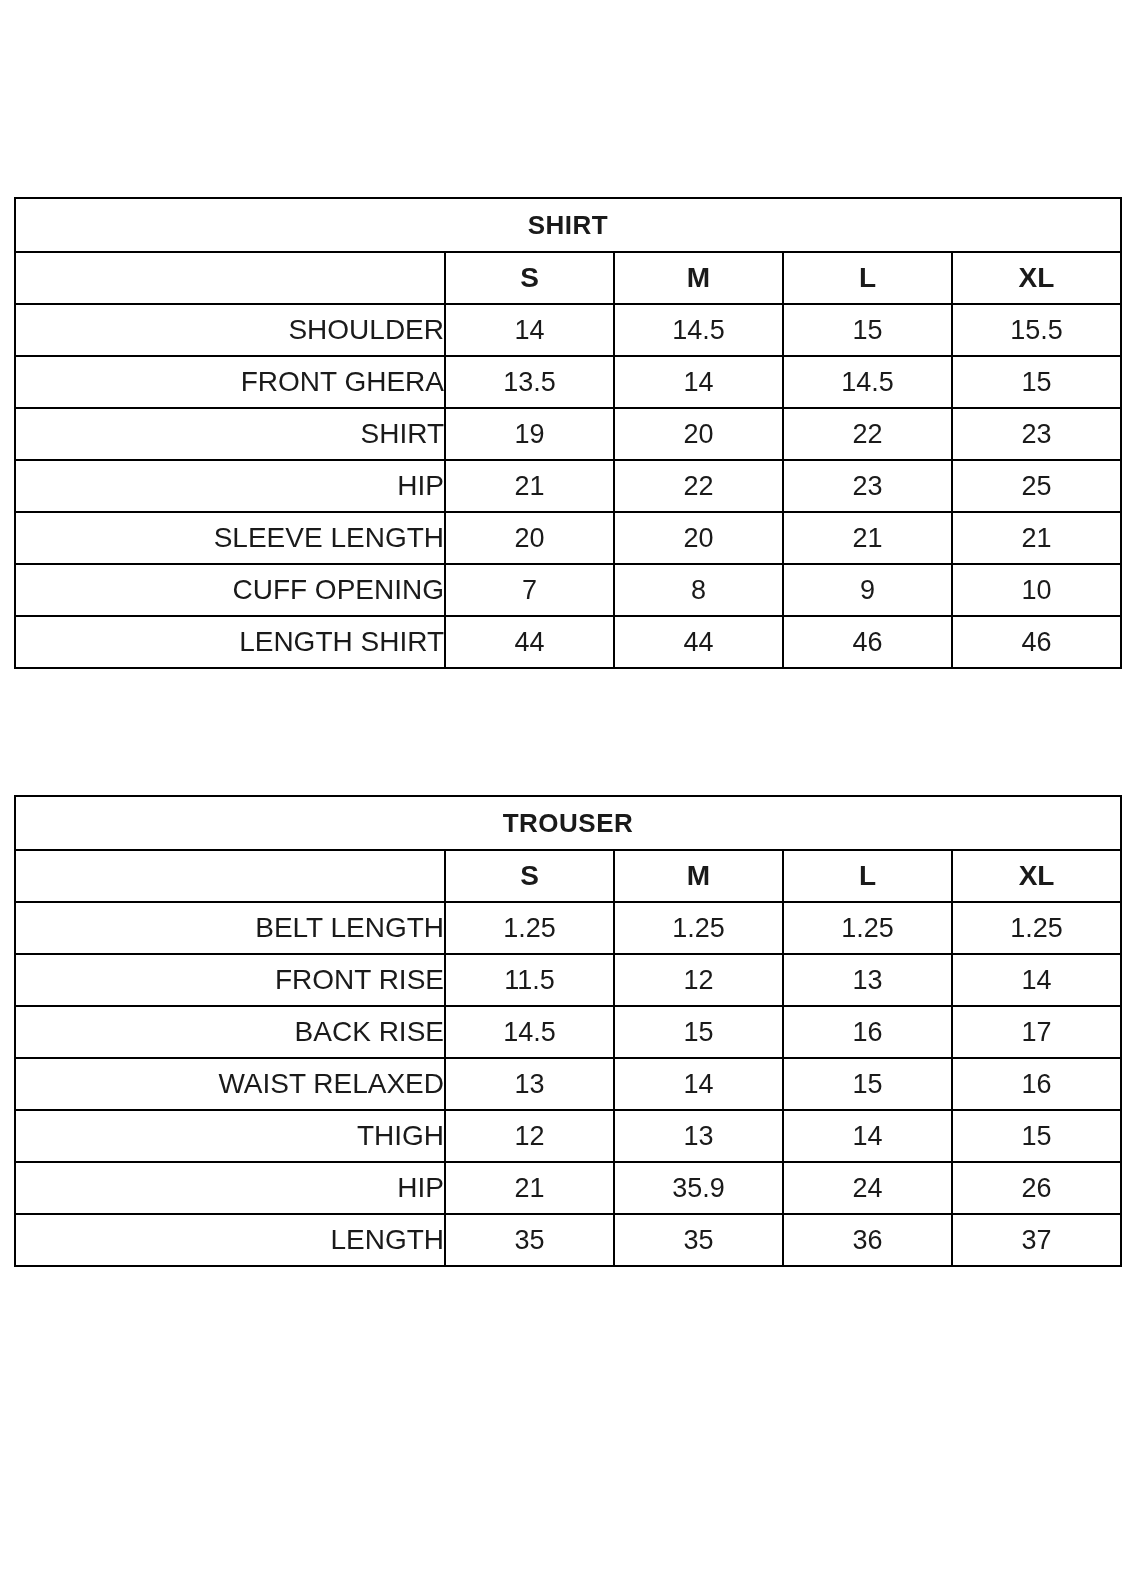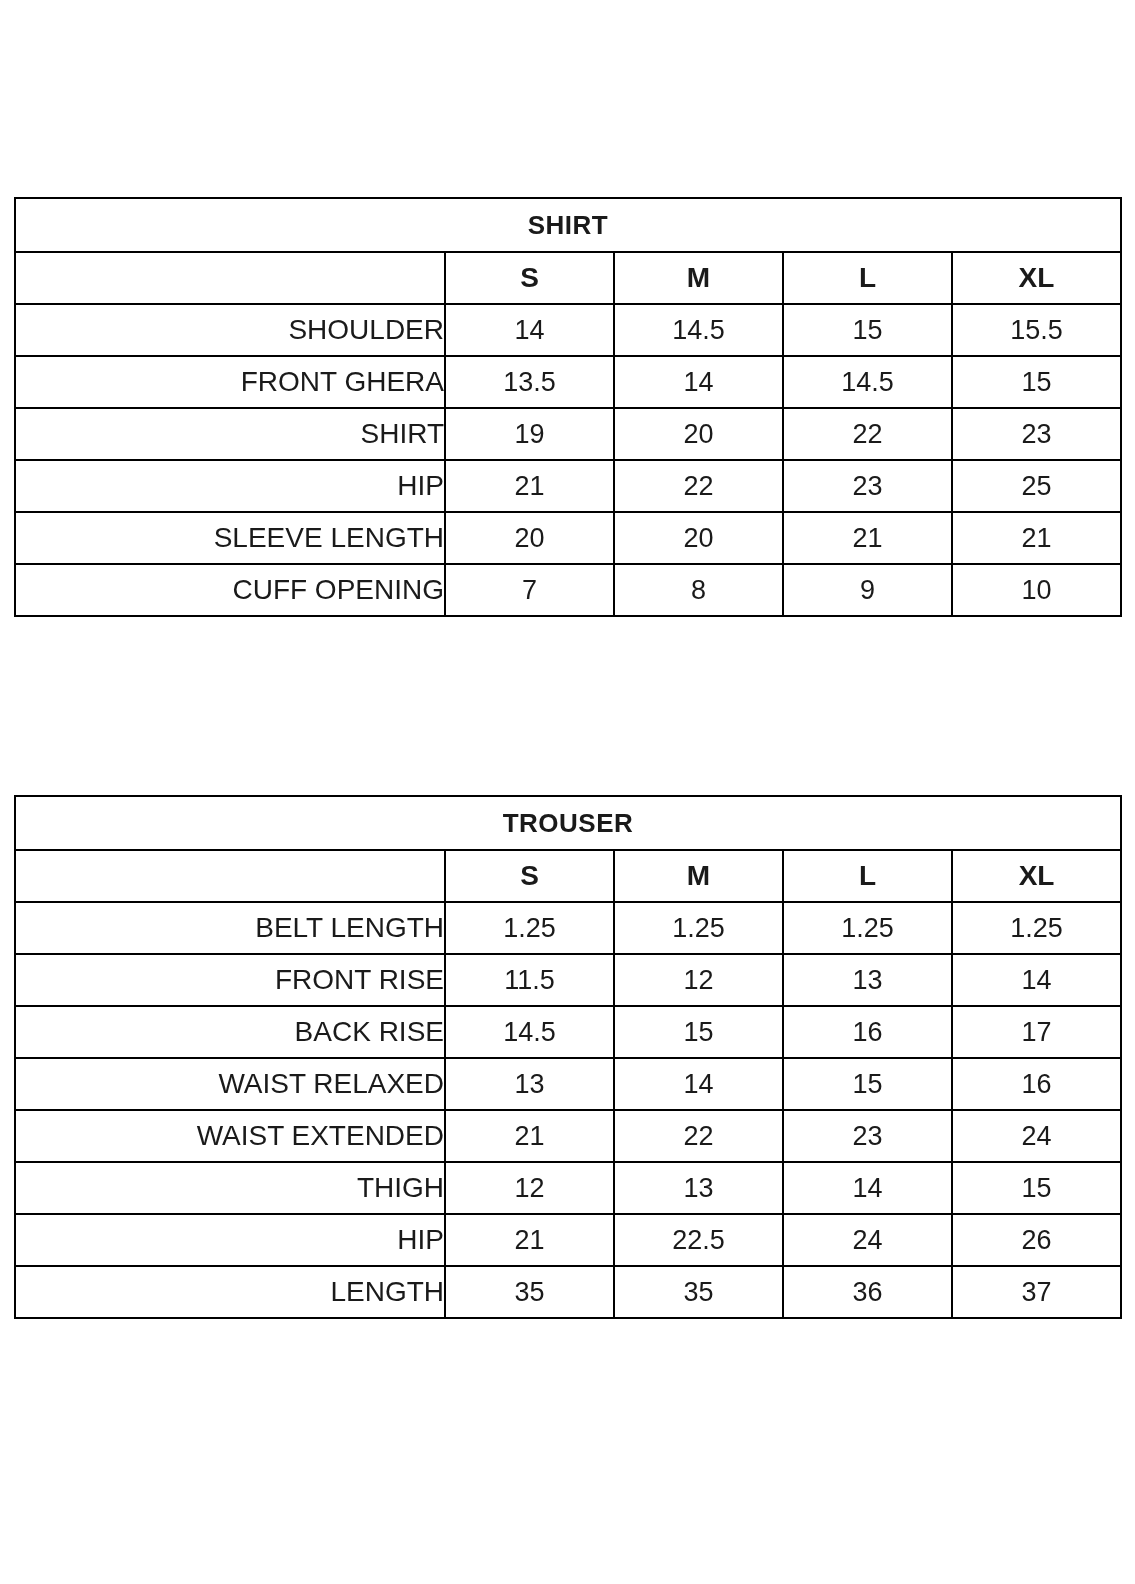--- a/index.html
+++ b/index.html
@@ -135,20 +135,27 @@
         <td>21</td>
         <td>21</td>
       </tr>
       <tr>
         <td class="row-label">CUFF OPENING</td>
         <td>7</td>
         <td>8</td>
         <td>9</td>
         <td>10</td>
       </tr>
+      <tr>
+        <td class="row-label">LENGTH SHIRT</td>
+        <td>44</td>
+        <td>44</td>
+        <td>46</td>
+        <td>46</td>
+      </tr>
     </tbody>
   </table>
 
   <table class="size-table" id="trouser-table">
     <colgroup>
       <col class="label-col">
       <col class="size-col">
       <col class="size-col">
       <col class="size-col">
       <col class="size-col">
@@ -188,37 +195,30 @@
         <td>17</td>
       </tr>
       <tr>
         <td class="row-label">WAIST RELAXED</td>
         <td>13</td>
         <td>14</td>
         <td>15</td>
         <td>16</td>
       </tr>
       <tr>
-        <td class="row-label">WAIST EXTENDED</td>
-        <td>21</td>
-        <td>22</td>
-        <td>23</td>
-        <td>24</td>
-      </tr>
-      <tr>
         <td class="row-label">THIGH</td>
         <td>12</td>
         <td>13</td>
         <td>14</td>
         <td>15</td>
       </tr>
       <tr>
         <td class="row-label">HIP</td>
         <td>21</td>
-        <td>22.5</td>
+        <td>35.9</td>
         <td>24</td>
         <td>26</td>
       </tr>
       <tr>
         <td class="row-label">LENGTH</td>
         <td>35</td>
         <td>35</td>
         <td>36</td>
         <td>37</td>
       </tr>

